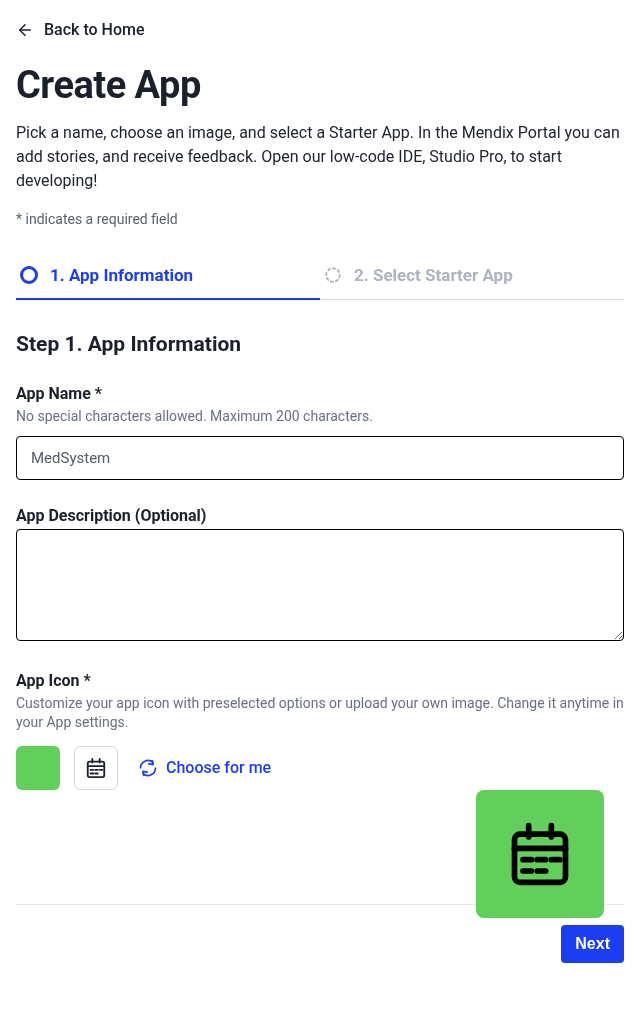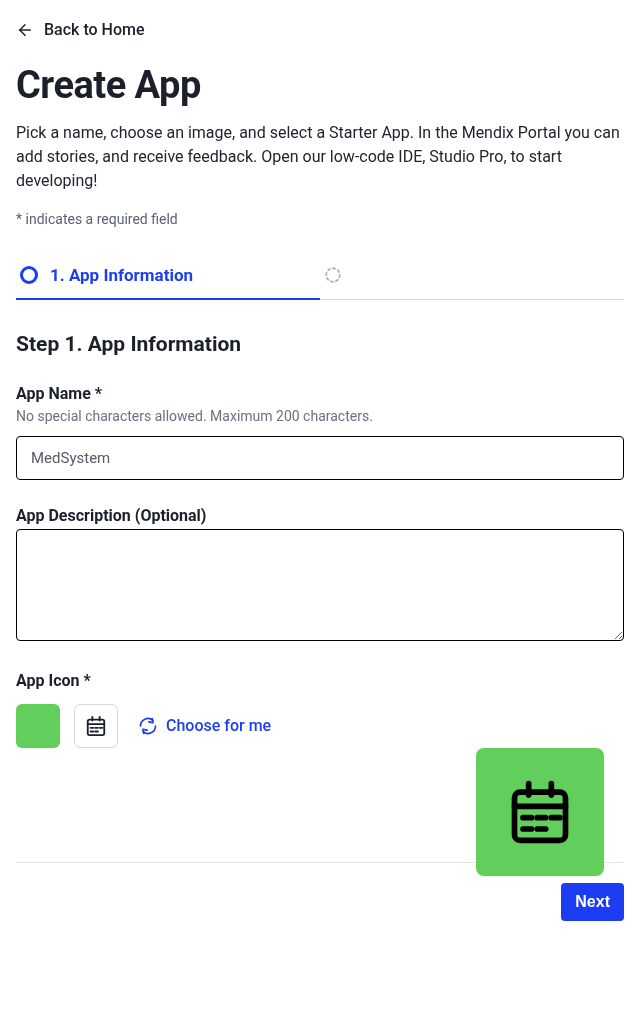--- a/index.html
+++ b/index.html
@@ -202,38 +202,40 @@
 
 <div class="tabs">
   <div class="tab active">
     <span class="step-circle"></span>
     <span>1. App Information</span>
   </div>
   <div class="tab">
     <svg class="tab-inactive-icon" viewBox="0 0 24 24" fill="none" stroke="currentColor" stroke-width="2.5" stroke-linecap="round" stroke-dasharray="3 4">
         <circle cx="12" cy="12" r="9"></circle>
       </svg>
+    <span>2. Select Starter App</span>
   </div>
 </div>
 
 <h2 class="step-title">Step 1. App Information</h2>
 
 <div class="field">
   <div class="field-label">App Name *</div>
   <div class="field-help">No special characters allowed. Maximum 200 characters.</div>
   <input type="text" class="text-input" value="MedSystem" style="">
 </div>
 
 <div class="field">
   <div class="field-label">App Description (Optional)</div>
   <textarea class="text-input" style=""></textarea>
 </div>
 
 <div class="field">
   <div class="field-label">App Icon *</div>
+  <div class="field-help">Customize your app icon with preselected options or upload your own image. Change it anytime in your App settings.</div>
 
   <div class="icon-section">
     <div class="icon-row">
       <div class="swatch"></div>
       <div class="icon-choice">
         <svg width="22" height="22" viewBox="0 0 24 24" fill="none" stroke="#1b202b" stroke-width="2" stroke-linecap="round" stroke-linejoin="round">
           <rect x="3" y="5" width="18" height="17" rx="2"></rect>
           <line x1="8" y1="2" x2="8" y2="6"></line>
           <line x1="16" y1="2" x2="16" y2="6"></line>
           <line x1="3" y1="10" x2="21" y2="10"></line>

